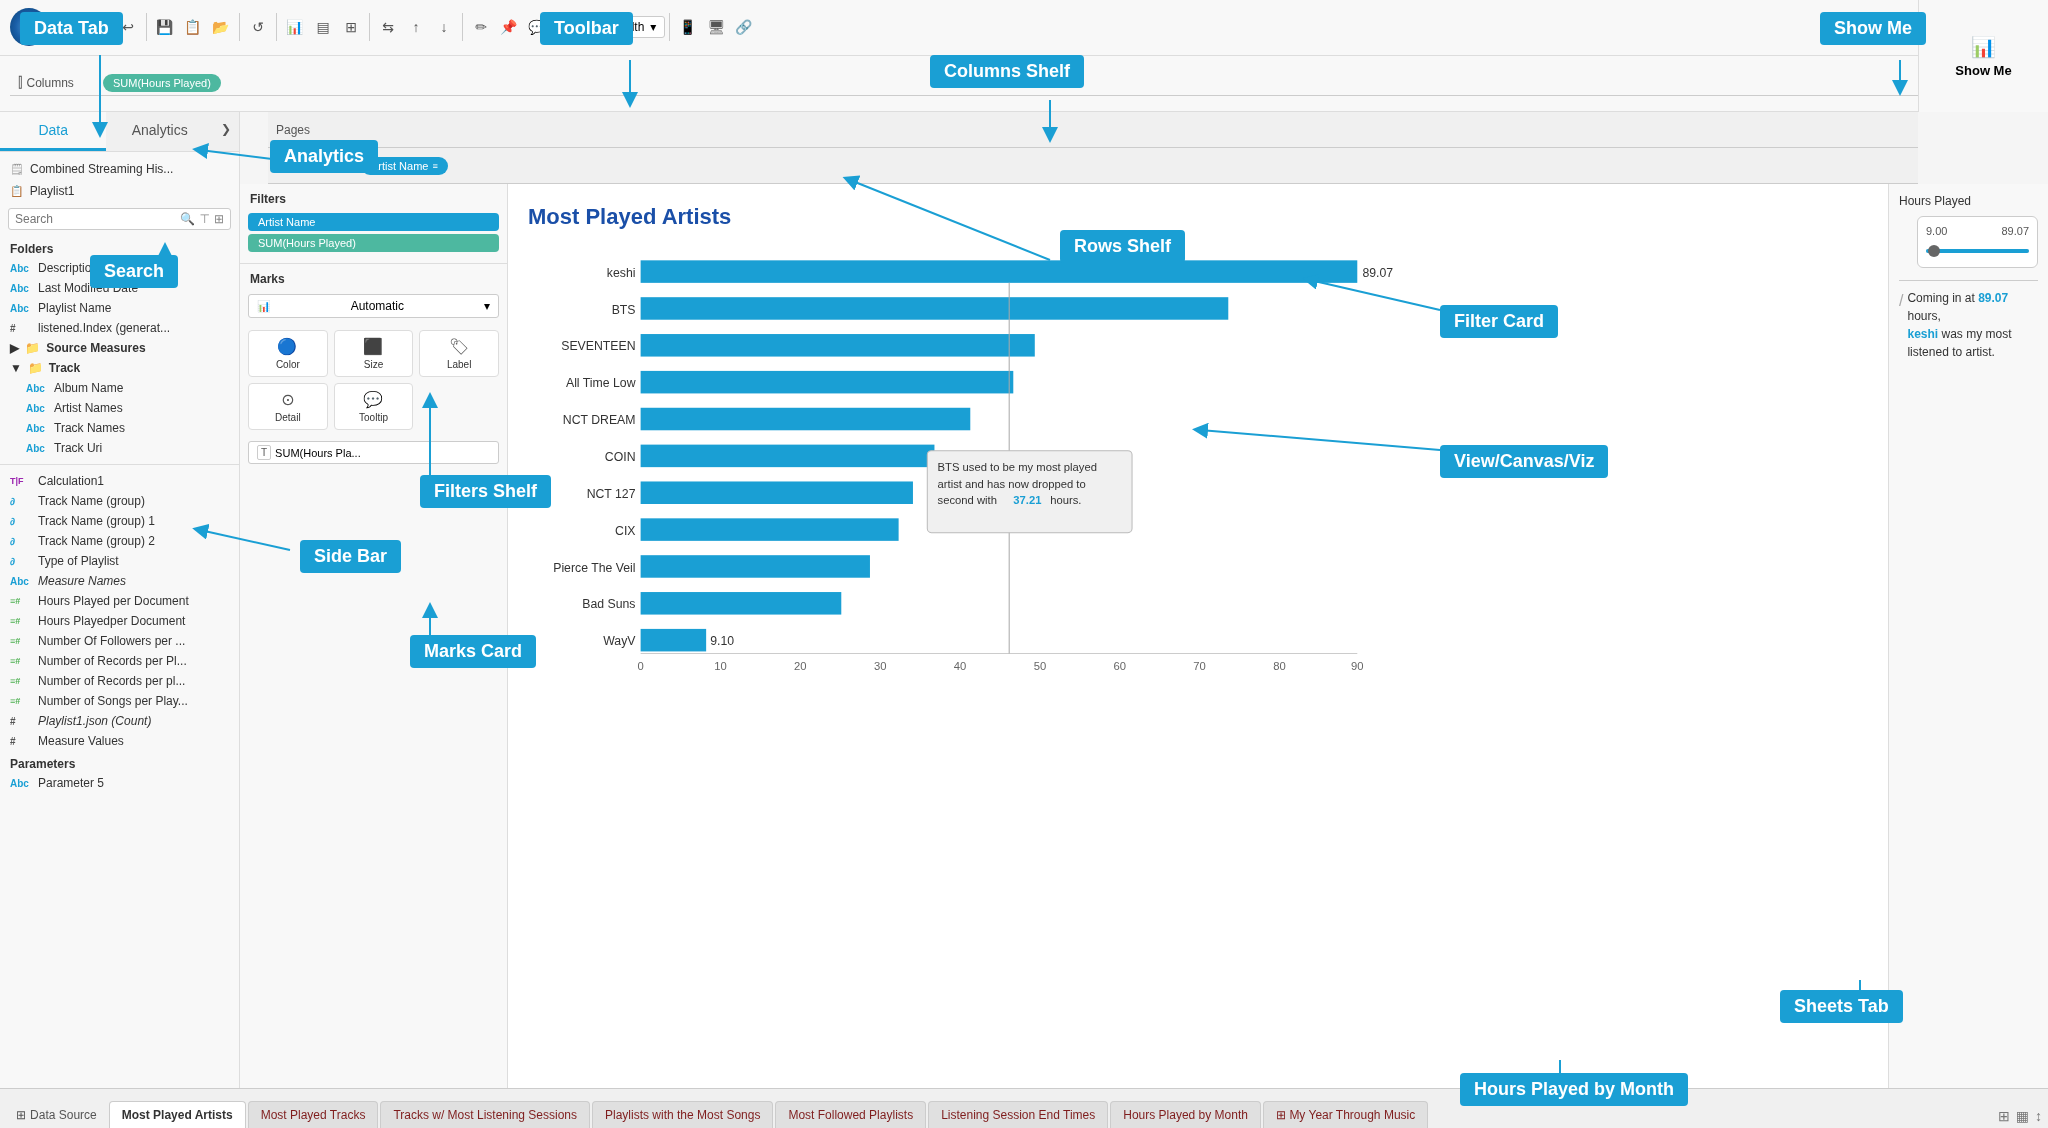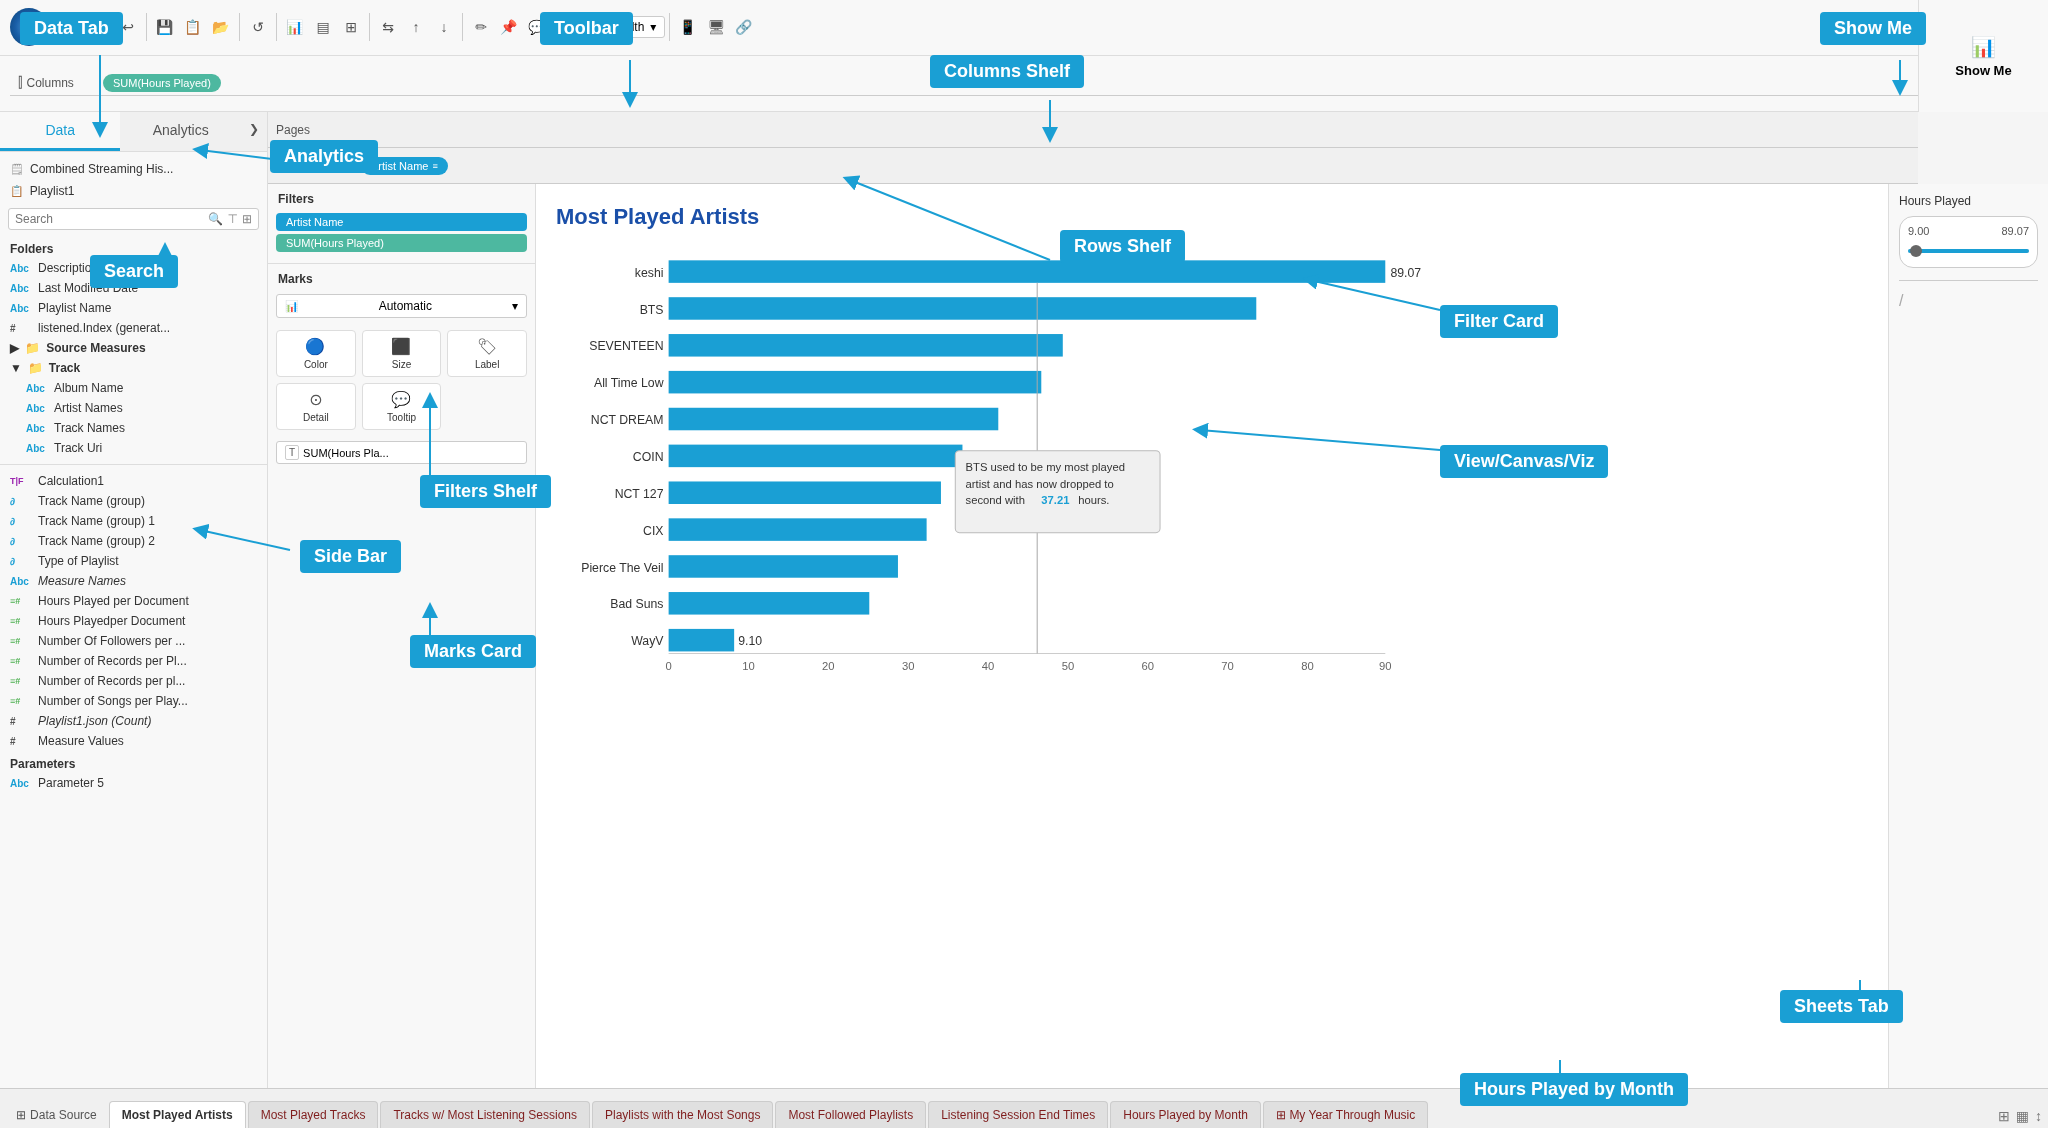--- a/index.html
+++ b/index.html
@@ -77,21 +77,21 @@
 
     
     .main-layout {
       position: absolute;
       top: 112px; left: 0; right: 0; bottom: 40px;
       display: flex;
     }
 
     
     .sidebar {
-      width: 268px;
+      width: 240px;
       background: #f8f8f8;
       border-right: 1px solid #ddd;
       display: flex;
       flex-direction: column;
       overflow: hidden;
       flex-shrink: 0;
     }
 
     .sidebar-tabs {
       display: flex;
@@ -305,22 +305,23 @@
     }
     .filter-card-title {
       font-size: 12px;
       font-weight: 500;
       color: #333;
       margin-bottom: 8px;
     }
     .filter-slider-container {
       background: white;
       border: 1px solid #ccc;
-      border-radius: 14px;
+      border-radius: 6px;
       padding: 8px;
+      margin-left: 18px;
     }
     .filter-range-labels {
       display: flex;
       justify-content: space-between;
       font-size: 11px;
       color: #555;
       margin-bottom: 6px;
     }
     .filter-note {
       font-size: 12px;
@@ -733,20 +734,28 @@
           </div>
           <div style="position:relative;height:16px;">
             <div style="position:absolute;top:6px;left:0;right:0;height:4px;background:#ddd;border-radius:2px;"></div>
             <div style="position:absolute;top:6px;left:0;right:0;height:4px;background:#1a9fd4;border-radius:2px;"></div>
             <div style="position:absolute;top:2px;left:2px;width:12px;height:12px;background:#666;border-radius:50%;cursor:pointer;"></div>
           </div>
         </div>
         <div class="filter-note">
           <div style="border-top:1px solid #ccc;padding-top:8px;margin-top:8px;display:flex;align-items:flex-start;gap:4px;">
             <span style="font-size:16px;color:#aaa;">/</span>
+            <div>
+              <span>Coming in at </span>
+              <span style="color:#1a9fd4;font-weight:bold;">89.07</span>
+              <span> hours,</span>
+              <br>
+              <span style="color:#1a9fd4;font-weight:bold;">keshi</span>
+              <span> was my most listened to artist.</span>
+            </div>
           </div>
         </div>
       </div>
 
     </div>
   </div>
 
 </div>
 
 <div class="sheet-tabs">

